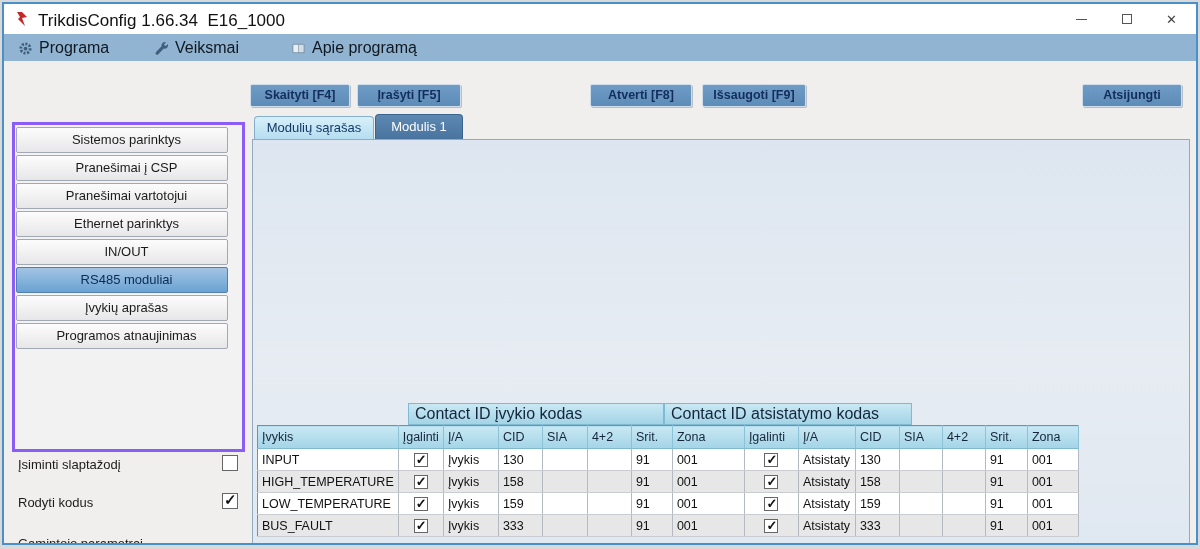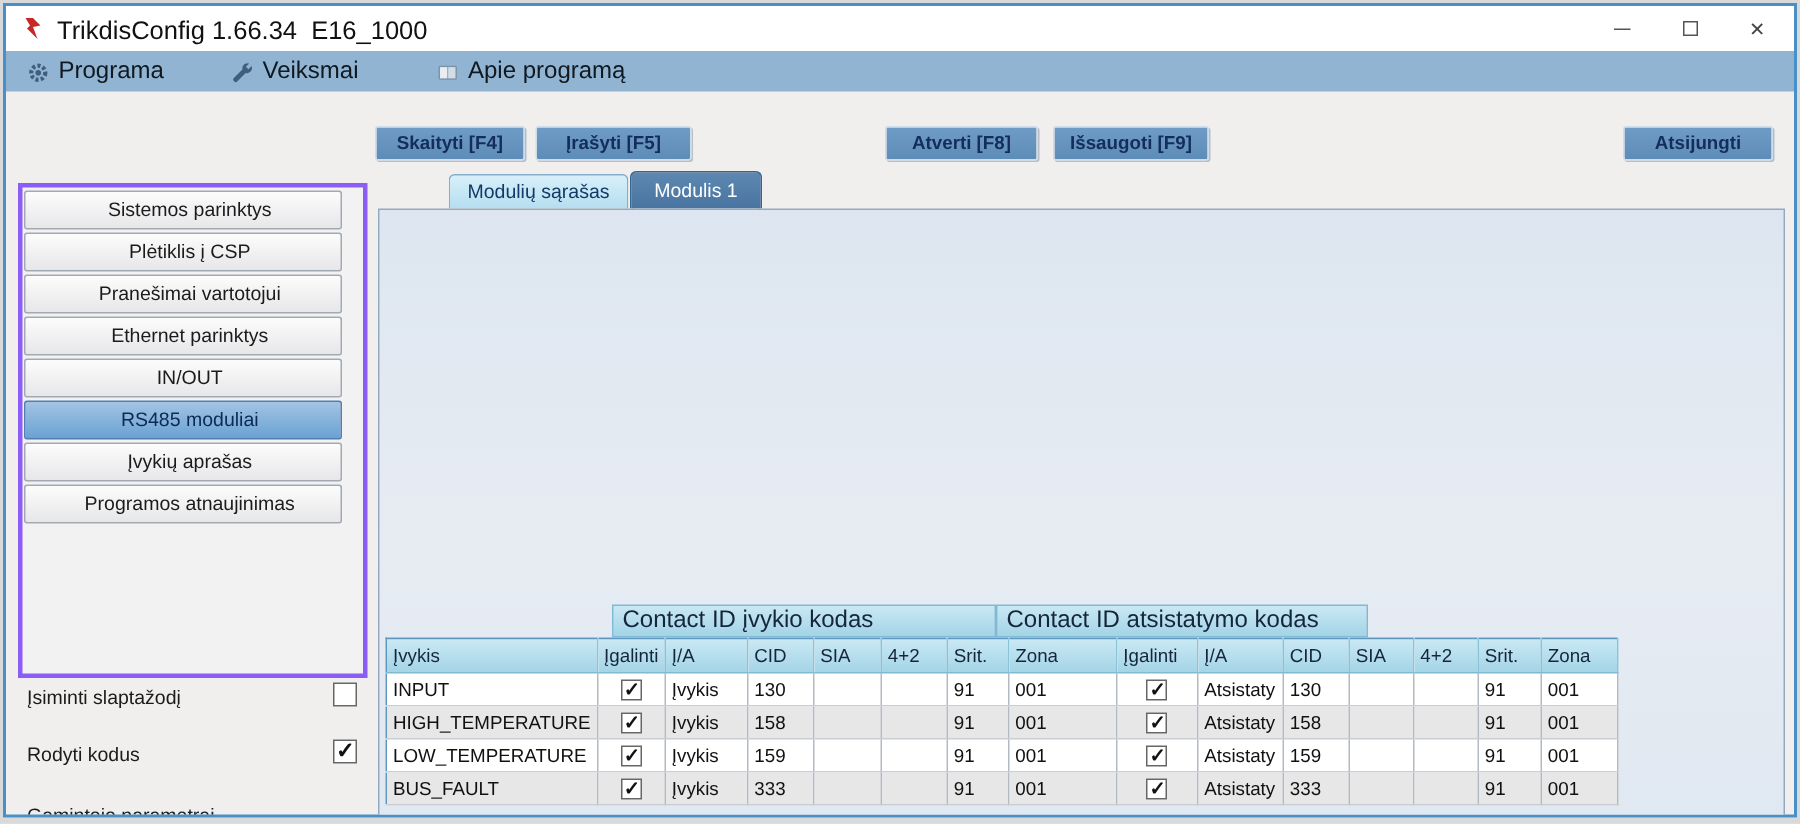--- a/index.html
+++ b/index.html
@@ -27,21 +27,21 @@
   
   .sidebar{position:absolute;left:8px;top:118px;width:233px;height:330px;border:3px solid #8b5cf6;background:#f2f2f2;padding:2px 14px 0 1px;text-align:center;}
   .side-item{height:26px;line-height:24px;padding-left:9px;background:linear-gradient(#fcfcfc,#e7e7e9);border:1px solid #a3a9b3;border-radius:2px;margin-bottom:2px;font-size:13px;color:#1b1b1b;white-space:nowrap;overflow:hidden;}
   .side-item.selected{background:linear-gradient(#a3c4e3,#6aa2d4);border-color:#527fae;color:#0b2b55;}
 
   .side-check-row{position:absolute;left:14px;width:228px;font-size:13px;color:#1b1b1b;}
   .cb{position:relative;width:16px;height:16px;background:#fff;border:1px solid #666;display:inline-block;}
   .cb.checked::after{content:"✓";position:absolute;left:1px;top:-3px;font-size:15px;font-weight:bold;color:#111;}
 
   
-  .tab{position:absolute;height:23px;border:1px solid #85aec8;border-bottom:none;border-radius:4px 4px 0 0;font-size:13px;text-align:center;margin-left:45px;}
+  .tab{position:absolute;height:23px;border:1px solid #85aec8;border-bottom:none;border-radius:4px 4px 0 0;font-size:13px;text-align:center;}
   .tab.inactive{top:112px;background:linear-gradient(#d8effa,#b5def0);color:#123a66;line-height:22px;}
   .tab.active{top:110px;height:25px;background:linear-gradient(#5d88b2,#48749f);border-color:#3a648c;color:#fff;font-weight:400;line-height:23px;z-index:3;}
   .panel{position:absolute;left:248px;top:135px;width:938px;height:406px;border:1px solid #93a9c0;background:linear-gradient(180deg,#dde6f0,#e7ecf3 55%,#e0e8f1);z-index:1;}
 
   .form-heading{position:absolute;left:310px;top:156px;font-size:13.5px;font-weight:700;color:#16243c;}
   .flabel{position:absolute;left:300px;font-size:13px;color:#16243c;white-space:nowrap;}
   .inp{position:absolute;height:22px;background:#fff;border:1px solid #9dc1dd;border-radius:2px;font-size:13px;color:#111;padding:0 5px;outline:none;}
   .inp.focused{border:2px solid #2e6fb2;padding:0 4px;}
   .dd{position:absolute;height:22px;background:linear-gradient(#f8fbfd,#ddeaf5);border:1px solid #8ab2d0;border-radius:2px;font-size:13px;color:#111;line-height:20px;padding-left:6px;white-space:nowrap;overflow:hidden;}
   .dd .arr{position:absolute;right:5px;top:9px;width:0;height:0;border-left:4px solid transparent;border-right:4px solid transparent;border-top:4px solid #555;}
@@ -106,21 +106,21 @@
     </div>
 
     <div class="btn" style="left:246px;width:100px;">Skaityti [F4]</div>
     <div class="btn" style="left:353px;width:104px;">Įrašyti [F5]</div>
     <div class="btn" style="left:586px;width:102px;">Atverti [F8]</div>
     <div class="btn" style="left:698px;width:104px;">Išsaugoti [F9]</div>
     <div class="btn" style="left:1078px;width:100px;">Atsijungti</div>
 
     <div class="sidebar">
       <div class="side-item">Sistemos parinktys</div>
-      <div class="side-item">Plėtiklis į CSP</div>
+      <div class="side-item">Pranešimai į CSP</div>
       <div class="side-item">Pranešimai vartotojui</div>
       <div class="side-item">Ethernet parinktys</div>
       <div class="side-item">IN/OUT</div>
       <div class="side-item selected">RS485 moduliai</div>
       <div class="side-item">Įvykių aprašas</div>
       <div class="side-item">Programos atnaujinimas</div>
     </div>
 
     <div class="side-check-row" style="top:453px;">
       <span>Įsiminti slaptažodį</span>

